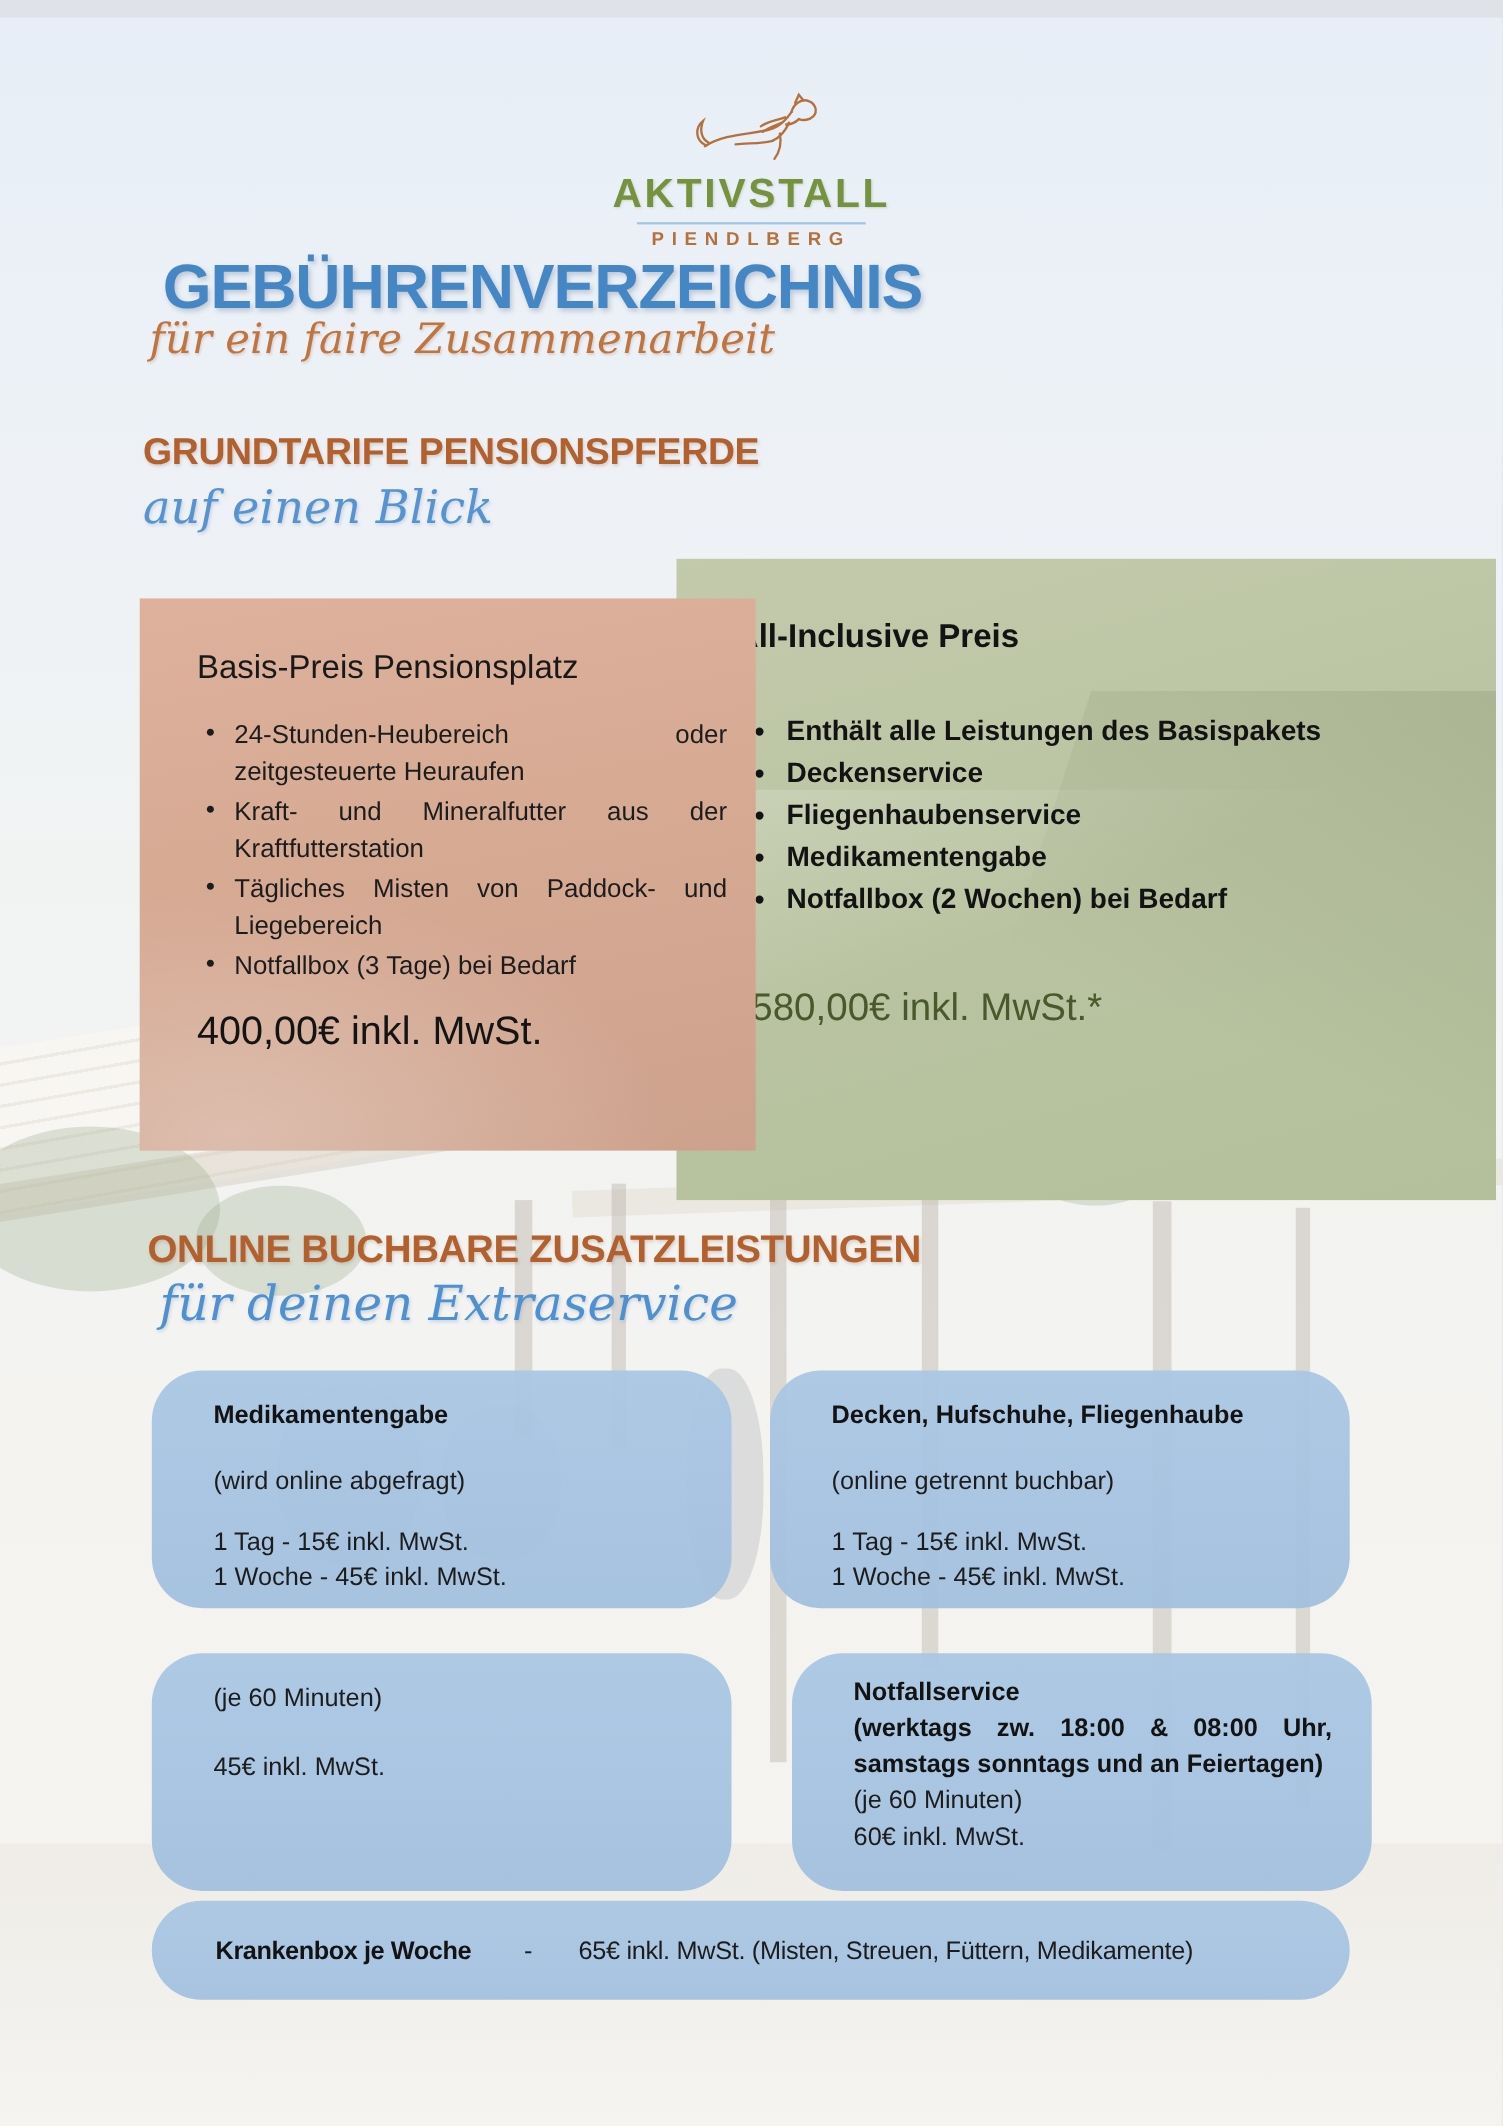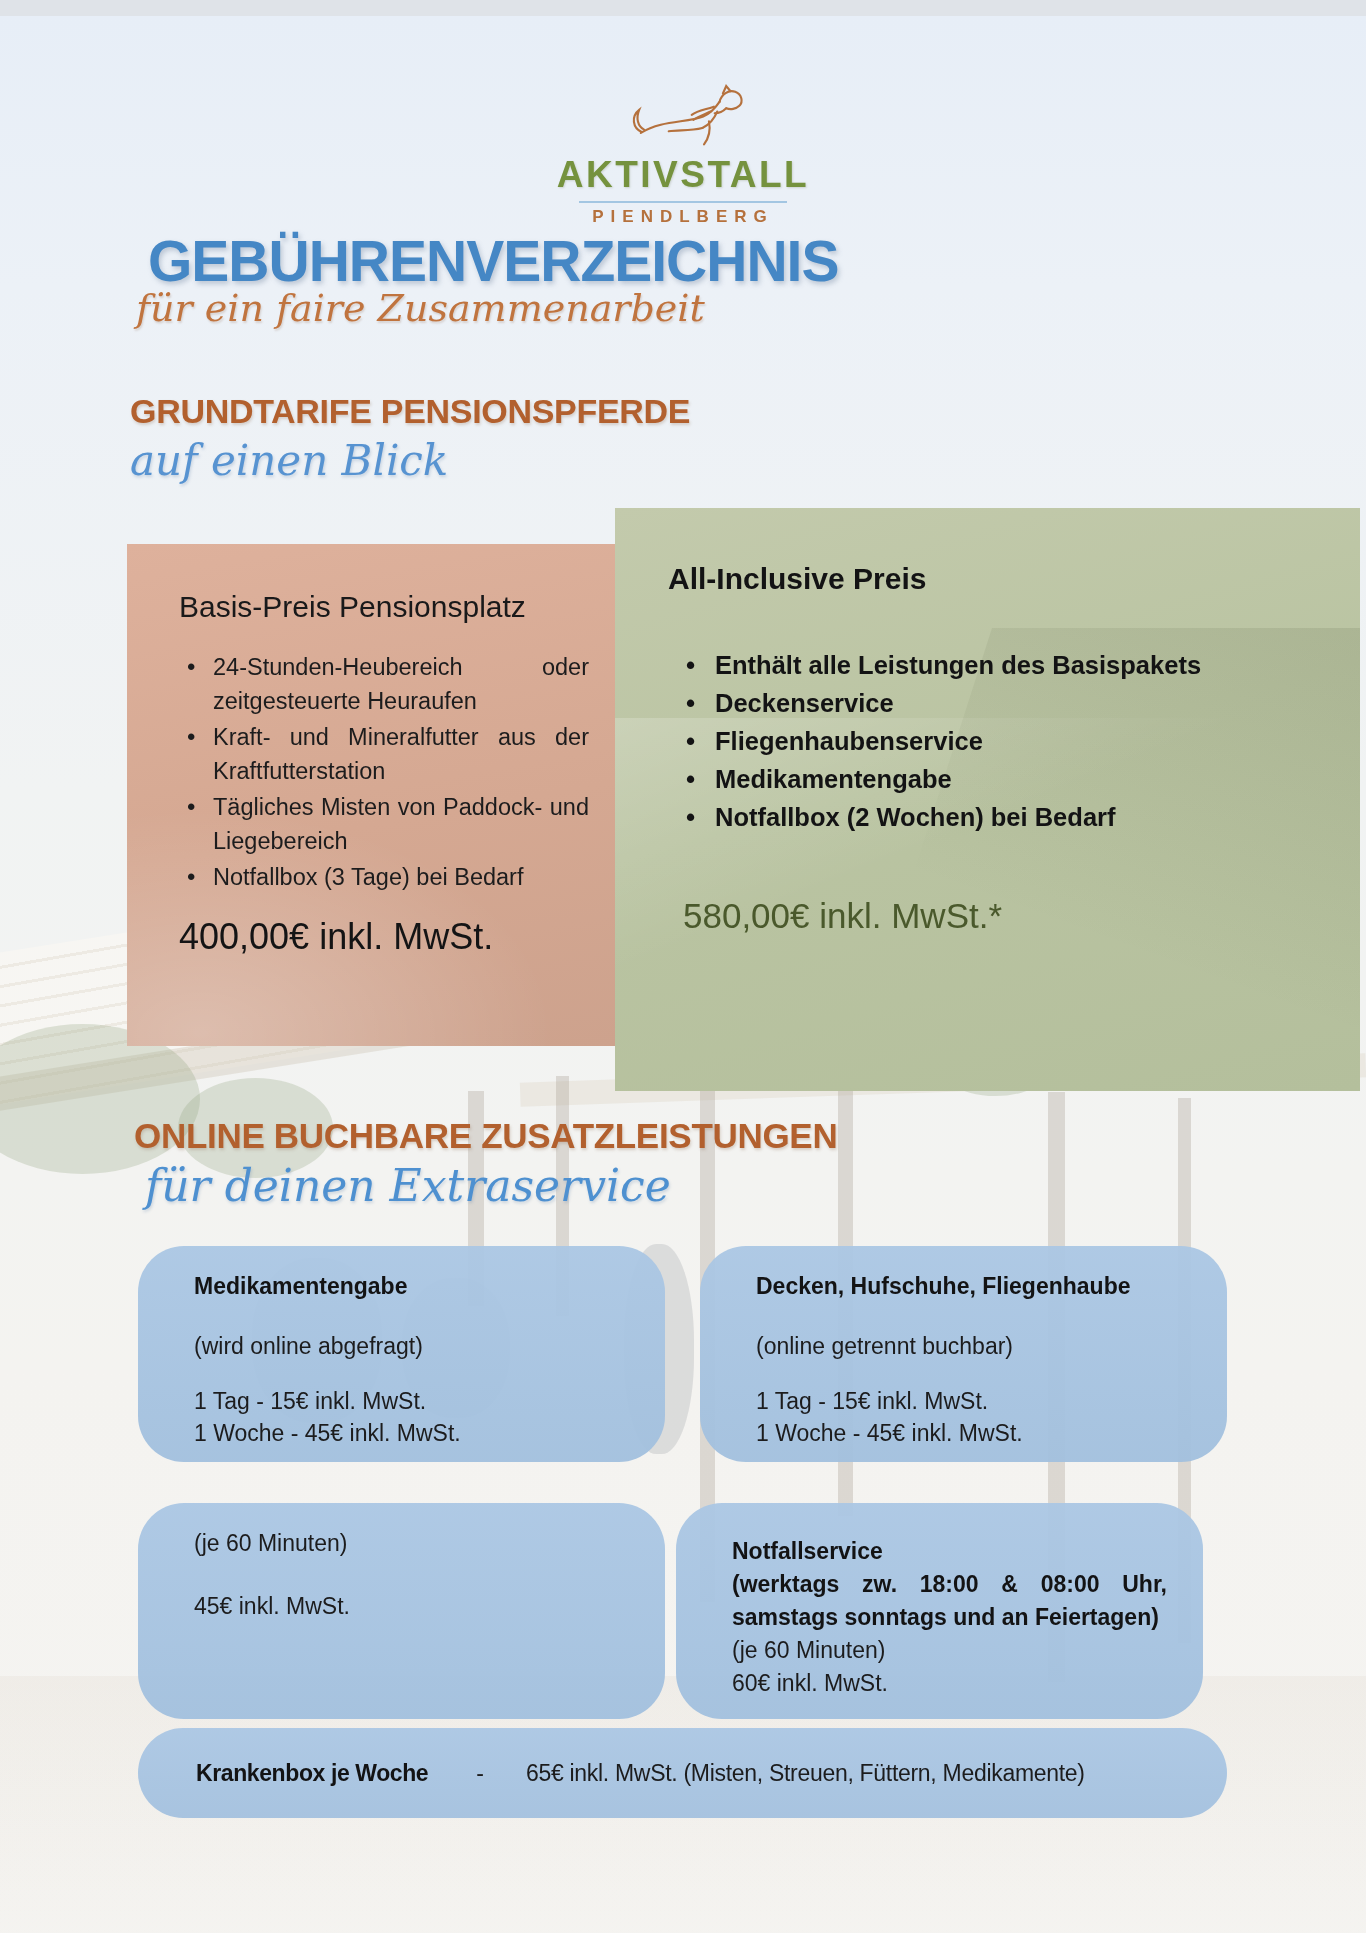--- a/index.html
+++ b/index.html
@@ -63,21 +63,21 @@
     text-shadow:1px 2px 3px rgba(110,140,175,.3); }
 
   
   .card-green { position:absolute; left:615px; top:492px; width:745px; height:583px;
     background:linear-gradient(165deg,#c3caac 0%, #bac4a2 45%, #b4bf9c 100%); }
   .green-overlay-roof { position:absolute; left:0; top:210px; width:100%; height:373px;
     background:linear-gradient(158deg, rgba(255,255,255,.20) 0%, rgba(255,255,255,0) 38%); pointer-events:none; }
   .green-overlay-dark { position:absolute; right:0; top:120px; width:460px; height:463px;
     background:linear-gradient(200deg, rgba(60,70,40,.12), rgba(60,70,40,0) 65%);
     clip-path:polygon(100% 0, 100% 100%, 0 62%, 20% 0); pointer-events:none; }
-  .card-tan { position:absolute; left:127px; top:528px; width:488px; height:502px;
+  .card-tan { position:absolute; left:127px; top:528px; width:560px; height:502px;
     background:linear-gradient(170deg,#deb19c 0%, #d5a892 55%, #cda28d 100%); }
   .tan-overlay { position:absolute; left:0; bottom:0; width:100%; height:55%;
     background:radial-gradient(ellipse at 15% 95%, rgba(255,255,255,.28), rgba(255,255,255,0) 60%); pointer-events:none; }
 
   .card-tan .card-title { position:relative; padding:46px 25px 0 52px; font-size:30px; color:#19191a; }
   .card-tan ul { position:relative; list-style:none; margin:26px 0 0 0; padding:0 26px 0 86px; }
   .card-tan li { position:relative; font-size:23.5px; line-height:34px; color:#1c1c1d;
     text-align:justify; margin-bottom:2px; }
   .card-tan li::before { content:"•"; position:absolute; left:-26px; top:0; font-size:24px; }
   .card-tan .card-price { position:relative; margin:22px 0 0 52px; font-size:36px; color:#141415; }
@@ -89,21 +89,21 @@
   .card-green li::before { content:"•"; position:absolute; left:-29px; top:0; font-size:26px; }
   .card-green .card-price { position:relative; margin:60px 0 0 68px; font-size:35px; color:#4a592c; }
 
   
   .svc-card { position:absolute; width:527px; height:216px; border-radius:46px;
     background:linear-gradient(180deg, rgba(171,199,228,.95), rgba(162,192,222,.95));
     padding:24px 36px 0 56px; }
   .svc-a { left:138px; top:1230px; }
   .svc-b { left:700px; top:1230px; }
   .svc-c { left:138px; top:1487px; }
-  .svc-d { left:676px; top:1487px; padding-top:32px; }
+  .svc-d { left:720px; top:1487px; padding-top:18px; }
   .svc-title { font-size:23px; font-weight:700; color:#131314; line-height:33px; margin-bottom:27px; }
   .svc-note  { font-size:23px; color:#1c1c1d; line-height:33px; margin-bottom:22px; }
   .svc-line  { font-size:23px; color:#1c1c1d; line-height:32px; }
   .svc-c .svc-title { margin-bottom:30px; }
   .svc-c .svc-note  { margin-bottom:30px; }
   .svc-d .svc-title { margin-bottom:0; }
   .svc-d .svc-avail { font-size:23px; font-weight:700; color:#131314; line-height:33px; text-align:justify; }
   .svc-d .svc-note  { margin-bottom:0; }
 
   .svc-bar { position:absolute; left:138px; top:1712px; width:1089px; height:90px; border-radius:46px;

